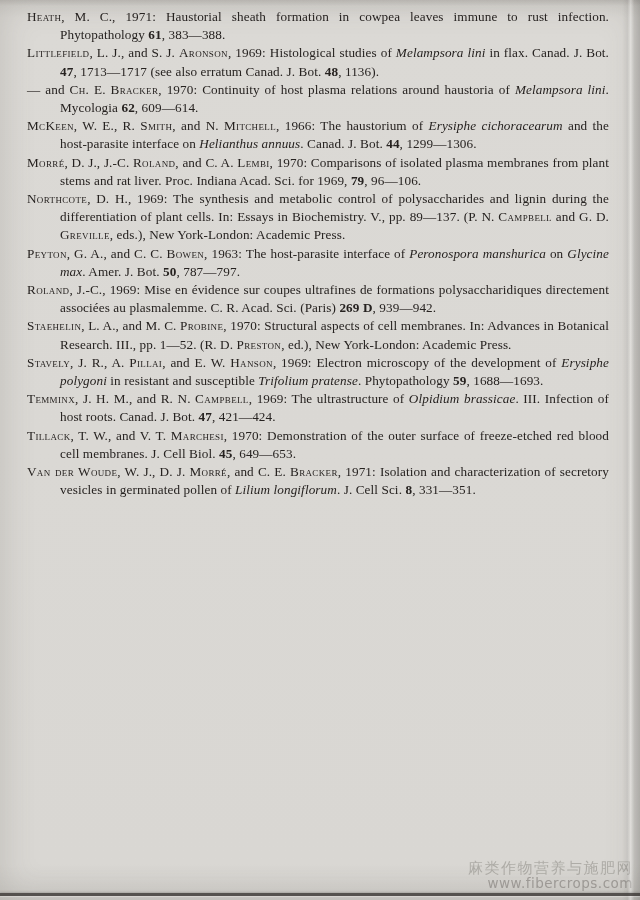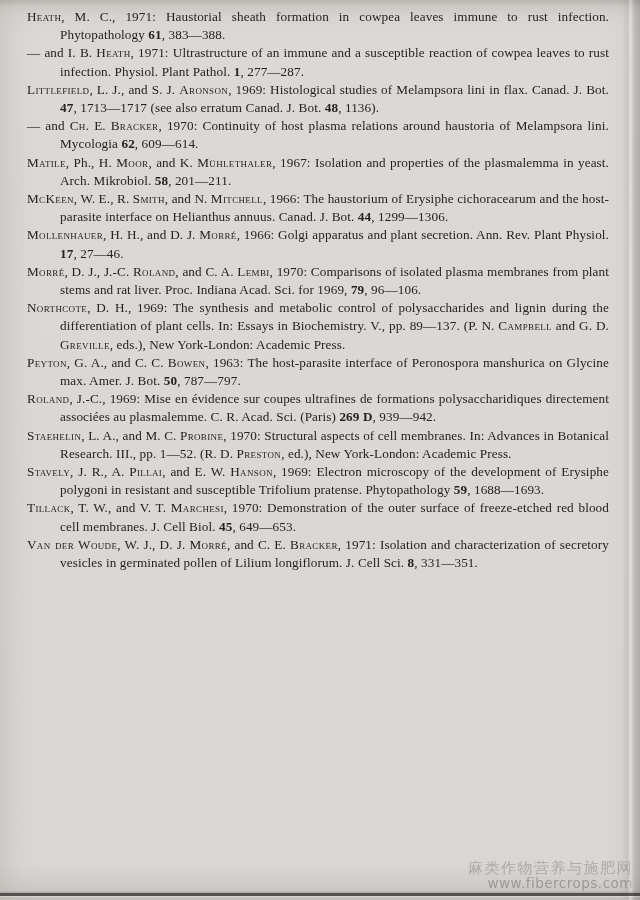--- a/index.html
+++ b/index.html
@@ -15,21 +15,21 @@
   }
   .content {
     position:absolute; top:8px; left:27px; right:31px;
     color:#262220;
     font-size:13.2px; line-height:18.2px;
     text-align:justify;
     letter-spacing:0.1px;
   }
   .ref { margin:0; padding-left:33px; text-indent:-33px; }
   .s-sc { font-variant:small-caps; letter-spacing:0.35px; }
-  .s-i  { }
+  .s-i  { font-style:italic; }
   .s-b  { font-weight:700; }
   .watermark {
     position:absolute; right:7px; bottom:9px;
     text-align:right;
     font-family:"DejaVu Sans", sans-serif;
     pointer-events:none;
   }
   .wm-cjk {
     font-size:15px; line-height:15px;
     color:rgba(128,125,120,0.48);
@@ -59,32 +59,30 @@
     box-shadow:0 1px 1px rgba(255,255,255,0.35), 0 -1px 2px rgba(80,76,72,0.25);
   }
 </style>
 </head>
 <body>
 
 <div class="page">
   <div class="edge-top"></div>
   <div class="content">
       <p class="ref"><span class="s-sc">Heath</span><span class="s-n">, M. C., 1971: Haustorial sheath formation in cowpea leaves immune to rust infection. Phytopathology </span><span class="s-b">61</span><span class="s-n">, 383—388.</span></p>
-      <p class="ref"><span class="s-n">— and I. B. </span><span class="s-sc">Heath</span><span class="s-n">, 1971: Ultrastructure of an immune and a susceptible reaction of cowpea leaves to rust infection. Physiol. Plant Pathol. </span><span class="s-b">1</span><span class="s-n">, 277—287.</span></p>
       <p class="ref"><span class="s-sc">Littlefield</span><span class="s-n">, L. J., and S. J. </span><span class="s-sc">Aronson</span><span class="s-n">, 1969: Histological studies of </span><span class="s-i">Melampsora lini</span><span class="s-n"> in flax. Canad. J. Bot. </span><span class="s-b">47</span><span class="s-n">, 1713—1717 (see also erratum Canad. J. Bot. </span><span class="s-b">48</span><span class="s-n">, 1136).</span></p>
       <p class="ref"><span class="s-n">— and </span><span class="s-sc">Ch</span><span class="s-n">. E. </span><span class="s-sc">Bracker</span><span class="s-n">, 1970: Continuity of host plasma relations around haustoria of </span><span class="s-i">Melampsora lini</span><span class="s-n">. Mycologia </span><span class="s-b">62</span><span class="s-n">, 609—614.</span></p>
-      <p class="ref"><span class="s-sc">Matile</span><span class="s-n">, Ph., H. </span><span class="s-sc">Moor</span><span class="s-n">, and K. </span><span class="s-sc">Mühlethaler</span><span class="s-n">, 1967: Isolation and properties of the plasmalemma in yeast. Arch. Mikrobiol. </span><span class="s-b">58</span><span class="s-n">, 201—211.</span></p>
       <p class="ref"><span class="s-sc">McKeen</span><span class="s-n">, W. E., R. </span><span class="s-sc">Smith</span><span class="s-n">, and N. </span><span class="s-sc">Mitchell</span><span class="s-n">, 1966: The haustorium of </span><span class="s-i">Erysiphe cichoracearum</span><span class="s-n"> and the host-parasite interface on </span><span class="s-i">Helianthus annuus</span><span class="s-n">. Canad. J. Bot. </span><span class="s-b">44</span><span class="s-n">, 1299—1306.</span></p>
-      <p class="ref"><span class="s-sc">Mollenhauer</span><span class="s-n">, H. H., and D. J. </span><span class="s-sc">Morré</span><span class="s-n">, 1966: Golgi apparatus and plant secretion. Ann. Rev. Plant Physiol. </span><span class="s-b">17</span><span class="s-n">, 27—46.</span></p>
       <p class="ref"><span class="s-sc">Morré</span><span class="s-n">, D. J., J.-C. </span><span class="s-sc">Roland</span><span class="s-n">, and C. A. </span><span class="s-sc">Lembi</span><span class="s-n">, 1970: Comparisons of isolated plasma membranes from plant stems and rat liver. Proc. Indiana Acad. Sci. for 1969, </span><span class="s-b">79</span><span class="s-n">, 96—106.</span></p>
       <p class="ref"><span class="s-sc">Northcote</span><span class="s-n">, D. H., 1969: The synthesis and metabolic control of polysaccharides and lignin during the differentiation of plant cells. In: Essays in Biochemistry. V., pp. 89—137. (P. N. </span><span class="s-sc">Campbell</span><span class="s-n"> and G. D. </span><span class="s-sc">Greville</span><span class="s-n">, eds.), New York-London: Academic Press.</span></p>
       <p class="ref"><span class="s-sc">Peyton</span><span class="s-n">, G. A., and C. C. </span><span class="s-sc">Bowen</span><span class="s-n">, 1963: The host-parasite interface of </span><span class="s-i">Peronospora manshurica</span><span class="s-n"> on </span><span class="s-i">Glycine max</span><span class="s-n">. Amer. J. Bot. </span><span class="s-b">50</span><span class="s-n">, 787—797.</span></p>
       <p class="ref"><span class="s-sc">Roland</span><span class="s-n">, J.-C., 1969: Mise en évidence sur coupes ultrafines de formations polysaccharidiques directement associées au plasmalemme. C. R. Acad. Sci. (Paris) </span><span class="s-b">269 D</span><span class="s-n">, 939—942.</span></p>
       <p class="ref"><span class="s-sc">Staehelin</span><span class="s-n">, L. A., and M. C. </span><span class="s-sc">Probine</span><span class="s-n">, 1970: Structural aspects of cell membranes. In: Advances in Botanical Research. III., pp. 1—52. (R. D. </span><span class="s-sc">Preston</span><span class="s-n">, ed.), New York-London: Academic Press.</span></p>
       <p class="ref"><span class="s-sc">Stavely</span><span class="s-n">, J. R., A. </span><span class="s-sc">Pillai</span><span class="s-n">, and E. W. </span><span class="s-sc">Hanson</span><span class="s-n">, 1969: Electron microscopy of the development of </span><span class="s-i">Erysiphe polygoni</span><span class="s-n"> in resistant and susceptible </span><span class="s-i">Trifolium pratense</span><span class="s-n">. Phytopathology </span><span class="s-b">59</span><span class="s-n">, 1688—1693.</span></p>
+      <p class="ref"><span class="s-sc">Temminx</span><span class="s-n">, J. H. M., and R. N. </span><span class="s-sc">Campbell</span><span class="s-n">, 1969: The ultrastructure of </span><span class="s-i">Olpidium brassicae</span><span class="s-n">. III. Infection of host roots. Canad. J. Bot. </span><span class="s-b">47</span><span class="s-n">, 421—424.</span></p>
       <p class="ref"><span class="s-sc">Tillack</span><span class="s-n">, T. W., and V. T. </span><span class="s-sc">Marchesi</span><span class="s-n">, 1970: Demonstration of the outer surface of freeze-etched red blood cell membranes. J. Cell Biol. </span><span class="s-b">45</span><span class="s-n">, 649—653.</span></p>
       <p class="ref"><span class="s-sc">Van der Woude</span><span class="s-n">, W. J., D. J. </span><span class="s-sc">Morré</span><span class="s-n">, and C. E. </span><span class="s-sc">Bracker</span><span class="s-n">, 1971: Isolation and characterization of secretory vesicles in germinated pollen of </span><span class="s-i">Lilium longiflorum</span><span class="s-n">. J. Cell Sci. </span><span class="s-b">8</span><span class="s-n">, 331—351.</span></p>
     </div>
   <div class="watermark">
     <div class="wm-cjk">麻类作物营养与施肥网</div>
     <div class="wm-url">www.fibercrops.com</div>
   </div>
   <div class="edge-right"></div>
   <div class="edge-bottom-line"></div>
 </div>

